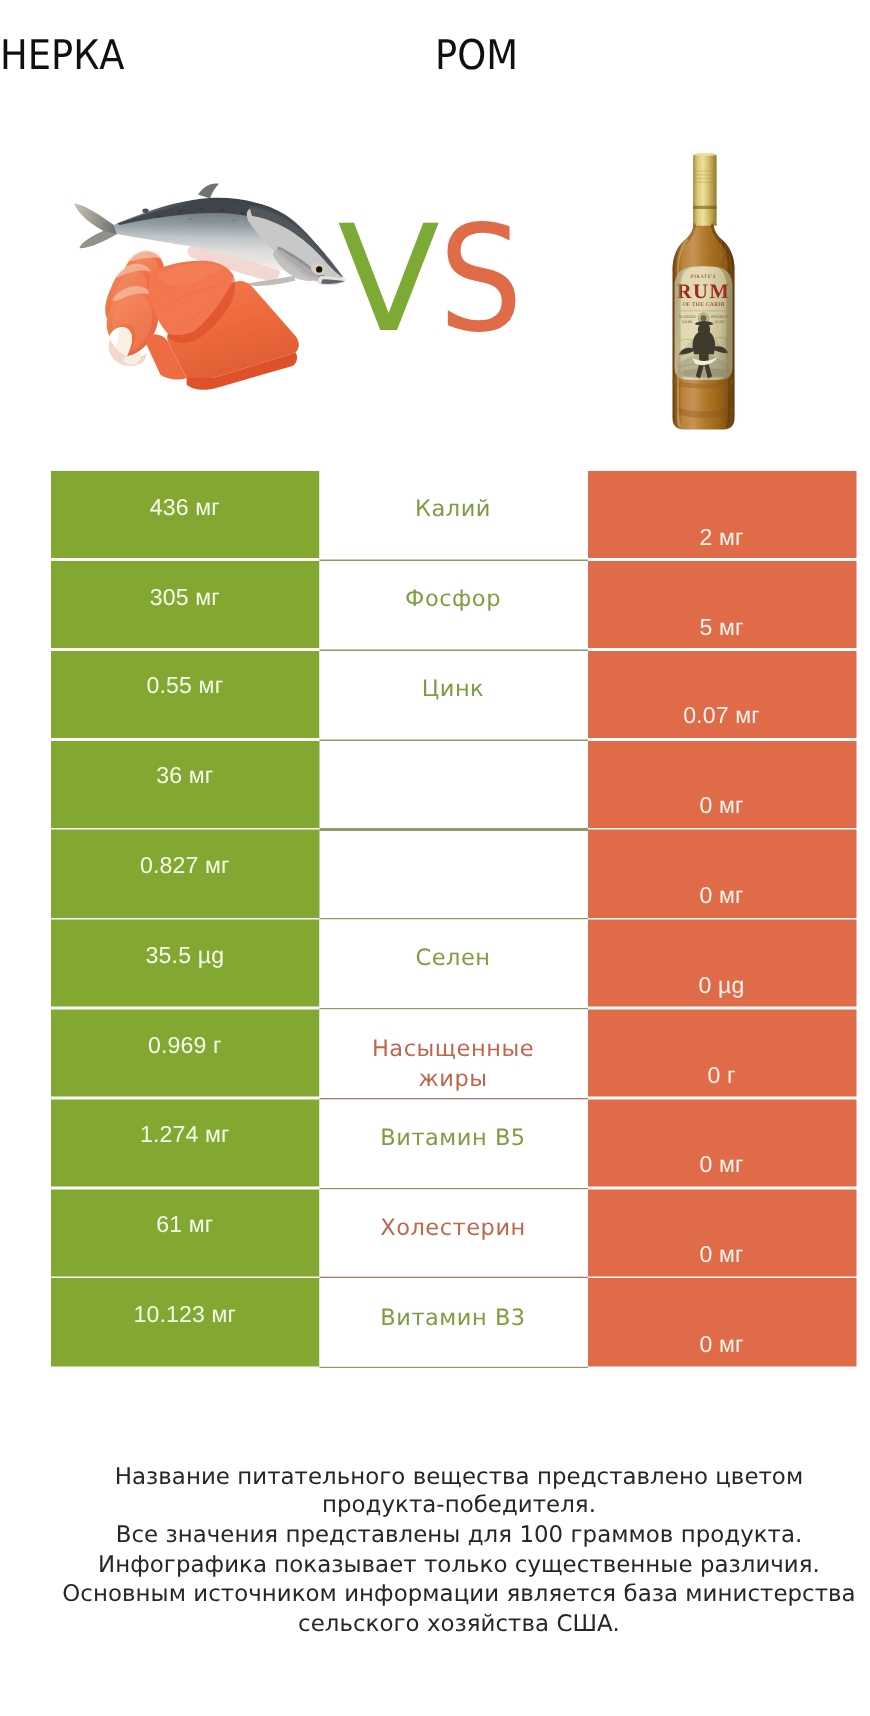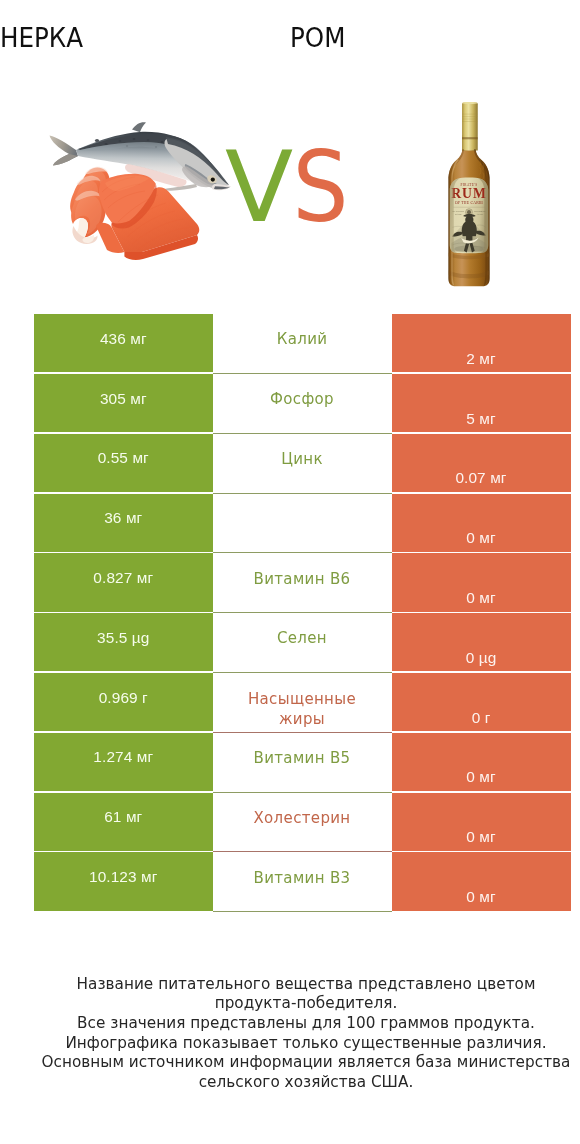--- a/index.html
+++ b/index.html
@@ -379,23 +379,20 @@
         <div class="mid-rule"></div>
         <div class="cell c-right">
           <span class="val">0 мг</span>
         </div>
       </div>
       <div class="row">
         <div class="cell c-left">
           <span class="val">0.827 мг</span>
         </div>
         <div class="mid-rule"></div>
-        <div class="cell c-mid">
-          <span class="lbl">Витамин B6</span>
-        </div>
         <div class="cell c-right">
           <span class="val">0 мг</span>
         </div>
       </div>
       <div class="row">
         <div class="cell c-left">
           <span class="val">35.5 µg</span>
         </div>
         <div class="mid-rule"></div>
         <div class="cell c-mid">

